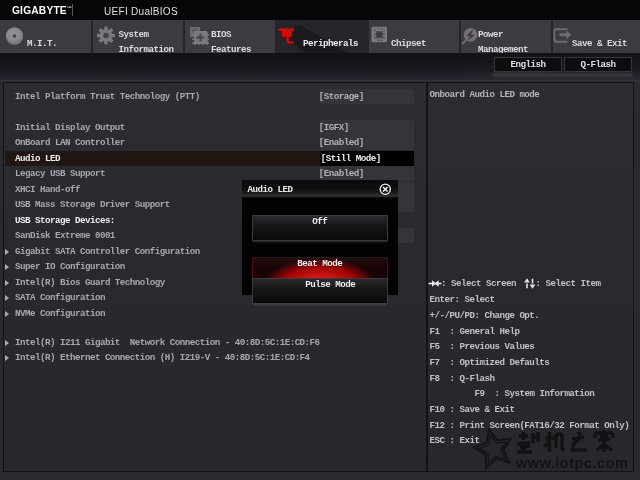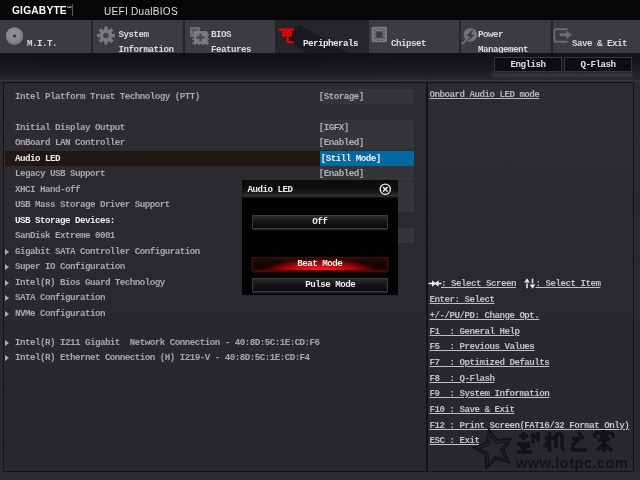--- a/index.html
+++ b/index.html
@@ -18,25 +18,25 @@
 .band{position:absolute;left:0;top:53px;width:640px;height:29px;background:radial-gradient(1200px 90px at 180px -28px,rgba(0,0,0,.5),rgba(0,0,0,0) 70%),linear-gradient(180deg,#17161a 0%,#1d1c21 55%,#272630 88%,#302e35 100%);}
 .btn{position:absolute;top:56.5px;height:15px;background:#0d0d10;border:1px solid #36363a;color:rgba(226,225,229,0.99);text-align:center;line-height:13.5px;}
 #btnstrip{position:absolute;left:492px;top:72.5px;width:141px;height:4px;background:#39383d;border-radius:2px;filter:blur(1px);}
 #panel{position:absolute;left:3px;top:81.5px;width:631px;height:390px;background:linear-gradient(180deg,#2d2c31 0%,#2a292e 40%,#28272c 100%);border:1.5px solid #141316;}
 #divider{position:absolute;left:426px;top:81.5px;width:1.5px;height:390px;background:#131216;}
 .row{position:absolute;left:15px;height:14px;line-height:14px;white-space:pre;}
 .vbox{position:absolute;left:319.8px;width:94.2px;height:15.3px;background:#353439;line-height:15.3px;padding-left:0;text-indent:-1px;color:rgba(180,178,186,0.99);white-space:pre;}
 .arr{position:absolute;left:5px;width:0;height:0;border-left:4.5px solid #aeacb2;border-top:3px solid transparent;border-bottom:3px solid transparent;}
 .hl{color:rgba(240,239,242,0.99);}
 #audiorow{position:absolute;left:5px;top:150.6px;width:409px;height:15.2px;background:#211712;}
-#audiovbox{position:absolute;left:319.8px;top:150.6px;width:94.2px;height:15.2px;background:#0369a1;line-height:15.2px;padding-left:1px;color:rgba(242,241,244,0.99);white-space:pre;}
-.help{position:absolute;left:429.5px;height:10px;line-height:10px;white-space:pre;color:rgba(195,193,201,0.99);text-decoration:underline;}
+#audiovbox{position:absolute;left:319.8px;top:150.6px;width:94.2px;height:15.2px;background:#000000;line-height:15.2px;padding-left:1px;color:rgba(242,241,244,0.99);white-space:pre;}
+.help{position:absolute;left:429.5px;height:10px;line-height:10px;white-space:pre;color:rgba(195,193,201,0.99);}
 #dlg{position:absolute;left:242px;top:179.5px;width:155.5px;height:115.5px;background:#020202;}
 #dlgtitle{position:absolute;left:0;top:0;width:155.5px;height:18px;background:linear-gradient(180deg,#0b0b0b 0%,#0d0d0d 45%,#19191b 70%,#343436 88%,#070707 100%);color:rgba(239,238,241,0.99);line-height:20.5px;padding-left:5.5px;}
-.dbtn{position:absolute;left:10px;width:135.5px;height:14px;color:rgba(239,238,241,0.99);text-align:center;line-height:11.5px;background:linear-gradient(180deg,#2b2b2d 0%,#17171a 40%,#0a0a0c 100%);border:1px solid #3a3a3f;box-shadow:0 2.5px 0 -1px rgba(115,115,120,.28);}
+.dbtn{position:absolute;left:10px;width:135.5px;height:26px;color:rgba(239,238,241,0.99);text-align:center;line-height:11.5px;background:linear-gradient(180deg,#2b2b2d 0%,#17171a 40%,#0a0a0c 100%);border:1px solid #3a3a3f;box-shadow:0 2.5px 0 -1px rgba(115,115,120,.28);}
 .dbtn.still{background:radial-gradient(55% 130% at 50% 112%,rgba(255,255,255,1),rgba(255,255,255,.36) 52%,rgba(255,255,255,0) 80%),linear-gradient(180deg,#2b2b2d 0%,#17171a 40%,#0a0a0c 100%);border:1px solid #55555a;box-shadow:0 2px 2px -1px rgba(225,225,235,.45);}
 .dbtn.beat{background:radial-gradient(52% 135% at 50% 112%,#ff2a2a,rgba(215,0,0,.72) 55%,rgba(130,0,0,0) 82%),linear-gradient(180deg,#240c0c 0%,#170506 40%,#190203 100%);border:1px solid #4a0d0d;box-shadow:0 2px 3px -1px rgba(220,15,15,.55);}
 #wm{position:absolute;left:0;top:0;}
 </style></head>
 <body>
 <div id="topbar">
   <div id="logo">GIGABYTE<sup>™</sup></div>
   <div id="sep1"></div>
   <div id="uefi">UEFI DualBIOS</div>
 </div>
@@ -200,21 +200,21 @@
   </g>
 </svg>
 <div class="help" style="left:441px;top:279.4px;">: Select Screen</div>
 <div class="help" style="left:535.5px;top:279.4px;">: Select Item</div>
 <div class="help" style="top:295.1px;">Enter: Select</div>
 <div class="help" style="top:310.8px;">+/-/PU/PD: Change Opt.</div>
 <div class="help" style="top:326.5px;">F1  : General Help</div>
 <div class="help" style="top:342.2px;">F5  : Previous Values</div>
 <div class="help" style="top:357.9px;">F7  : Optimized Defaults</div>
 <div class="help" style="top:373.6px;">F8  : Q-Flash</div>
-<div class="help" style="top:389.3px;">F9  : System Information</div>
+<div class="help" style="top:389.3px;margin-left:45px;">F9  : System Information</div>
 <div class="help" style="top:405px;">F10 : Save &amp; Exit</div>
 <div class="help" style="top:420.7px;">F12 : Print Screen(FAT16/32 Format Only)</div>
 <div class="help" style="top:436.4px;">ESC : Exit</div>
 
 <svg id="wm" width="640" height="480" viewBox="0 0 640 480">
   <g stroke="#131316" fill="none" transform="rotate(-14 494 450)">
     <path stroke-width="2" d="M494 429 l5.6 12.4 13.5 1.6 -9.9 9.4 2.6 13.4 -11.8 -6.7 -12 6.5 2.8 -13.4 -9.8 -9.5 13.6 -1.4 z"></path>
     <path stroke-width="1.3" d="M494 435 l4 8.9 9.7 1.2 -7.1 6.7 1.9 9.6 -8.5 -4.8 -8.6 4.7 2 -9.6 -7 -6.8 9.7 -1 z"></path>
   </g>
   <g stroke="#121215" stroke-width="3.4" fill="none">

